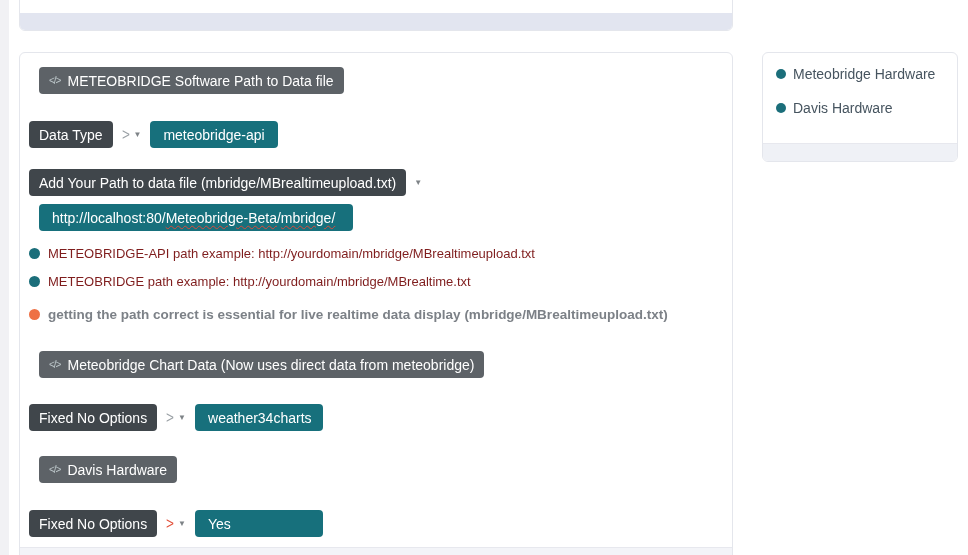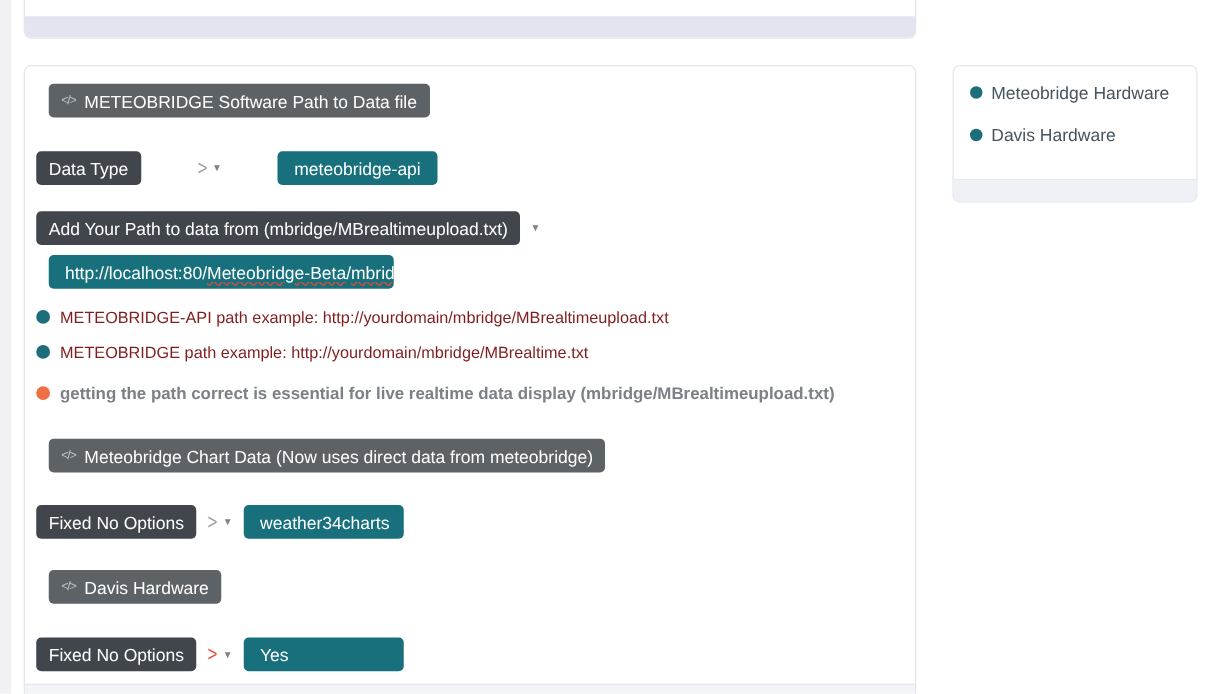--- a/index.html
+++ b/index.html
@@ -40,21 +40,21 @@
   .code-ic { font-size:10px; color:#bcc6c9; margin-right:7px; letter-spacing:-1px; }
 
   .row { position:absolute; display:flex; align-items:center; }
   .caret-group { display:flex; align-items:center; margin:0 9px 0 8px; cursor:pointer; }
   .chev { font-size:17px; font-weight:400; color:#9aa0a5; line-height:1; transform:scaleX(.8); }
   .chev.red { color:#e2503a; }
   .tri { font-size:8px; color:#7e8387; margin-left:3px; line-height:1; }
   .tri.lone { margin-left:8px; }
 
   .val-fixed { width:128px; }
-  .url-btn { width:276px; overflow:hidden; }
+  .url-btn { width:314px; overflow:hidden; }
   .url-btn span { white-space:nowrap; }
   .misspell { text-decoration:underline wavy #d84a3a; text-decoration-thickness:1px;
     text-underline-offset:2px; }
 
   .note { position:absolute; display:flex; align-items:center; gap:8px;
     font-size:13px; color:#7f1d1d; }
   .note .dot { width:11px; height:11px; border-radius:50%; flex:0 0 auto; }
   .dot-teal { background:#1b6e7a; }
   .dot-orange { background:#ee7044; }
   .note.bold { font-weight:bold; color:#7c8187; font-size:13.5px; }
@@ -69,31 +69,31 @@
     <div class="top-card-bar"></div>
   </div>
 
   <div class="card main-card">
 
     <button class="btn btn-hdr abs" style="left:19px; top:14px;">
       <span class="code-ic">&lt;/&gt;</span>
       <span>METEOBRIDGE Software Path to Data file</span>
     </button>
 
-    <div class="row" style="left:9px; top:68px;gap:36px;">
+    <div class="row" style="left:9px; top:68px;">
       <button class="btn btn-field">Data Type</button>
       <span class="caret-group">
         <span class="chev">&gt;</span>
         <span class="tri">▼</span>
       </span>
       <button class="btn btn-val val-fixed">meteobridge-api</button>
     </div>
 
     <div class="row" style="left:9px; top:116px;">
-      <button class="btn btn-field">Add Your Path to data from (mbridge/MBrealtimeupload.txt)</button>
+      <button class="btn btn-field">Add Your Path to data file (mbridge/MBrealtimeupload.txt)</button>
       <span class="tri lone">▼</span>
     </div>
 
     <button class="btn btn-val url-btn abs" style="left:19px; top:151px;">
       <span>http://localhost:80/</span>
         <span class="misspell">Meteobridge-Beta</span>
         <span>/</span>
         <span class="misspell">mbridge/</span>
     </button>
 

